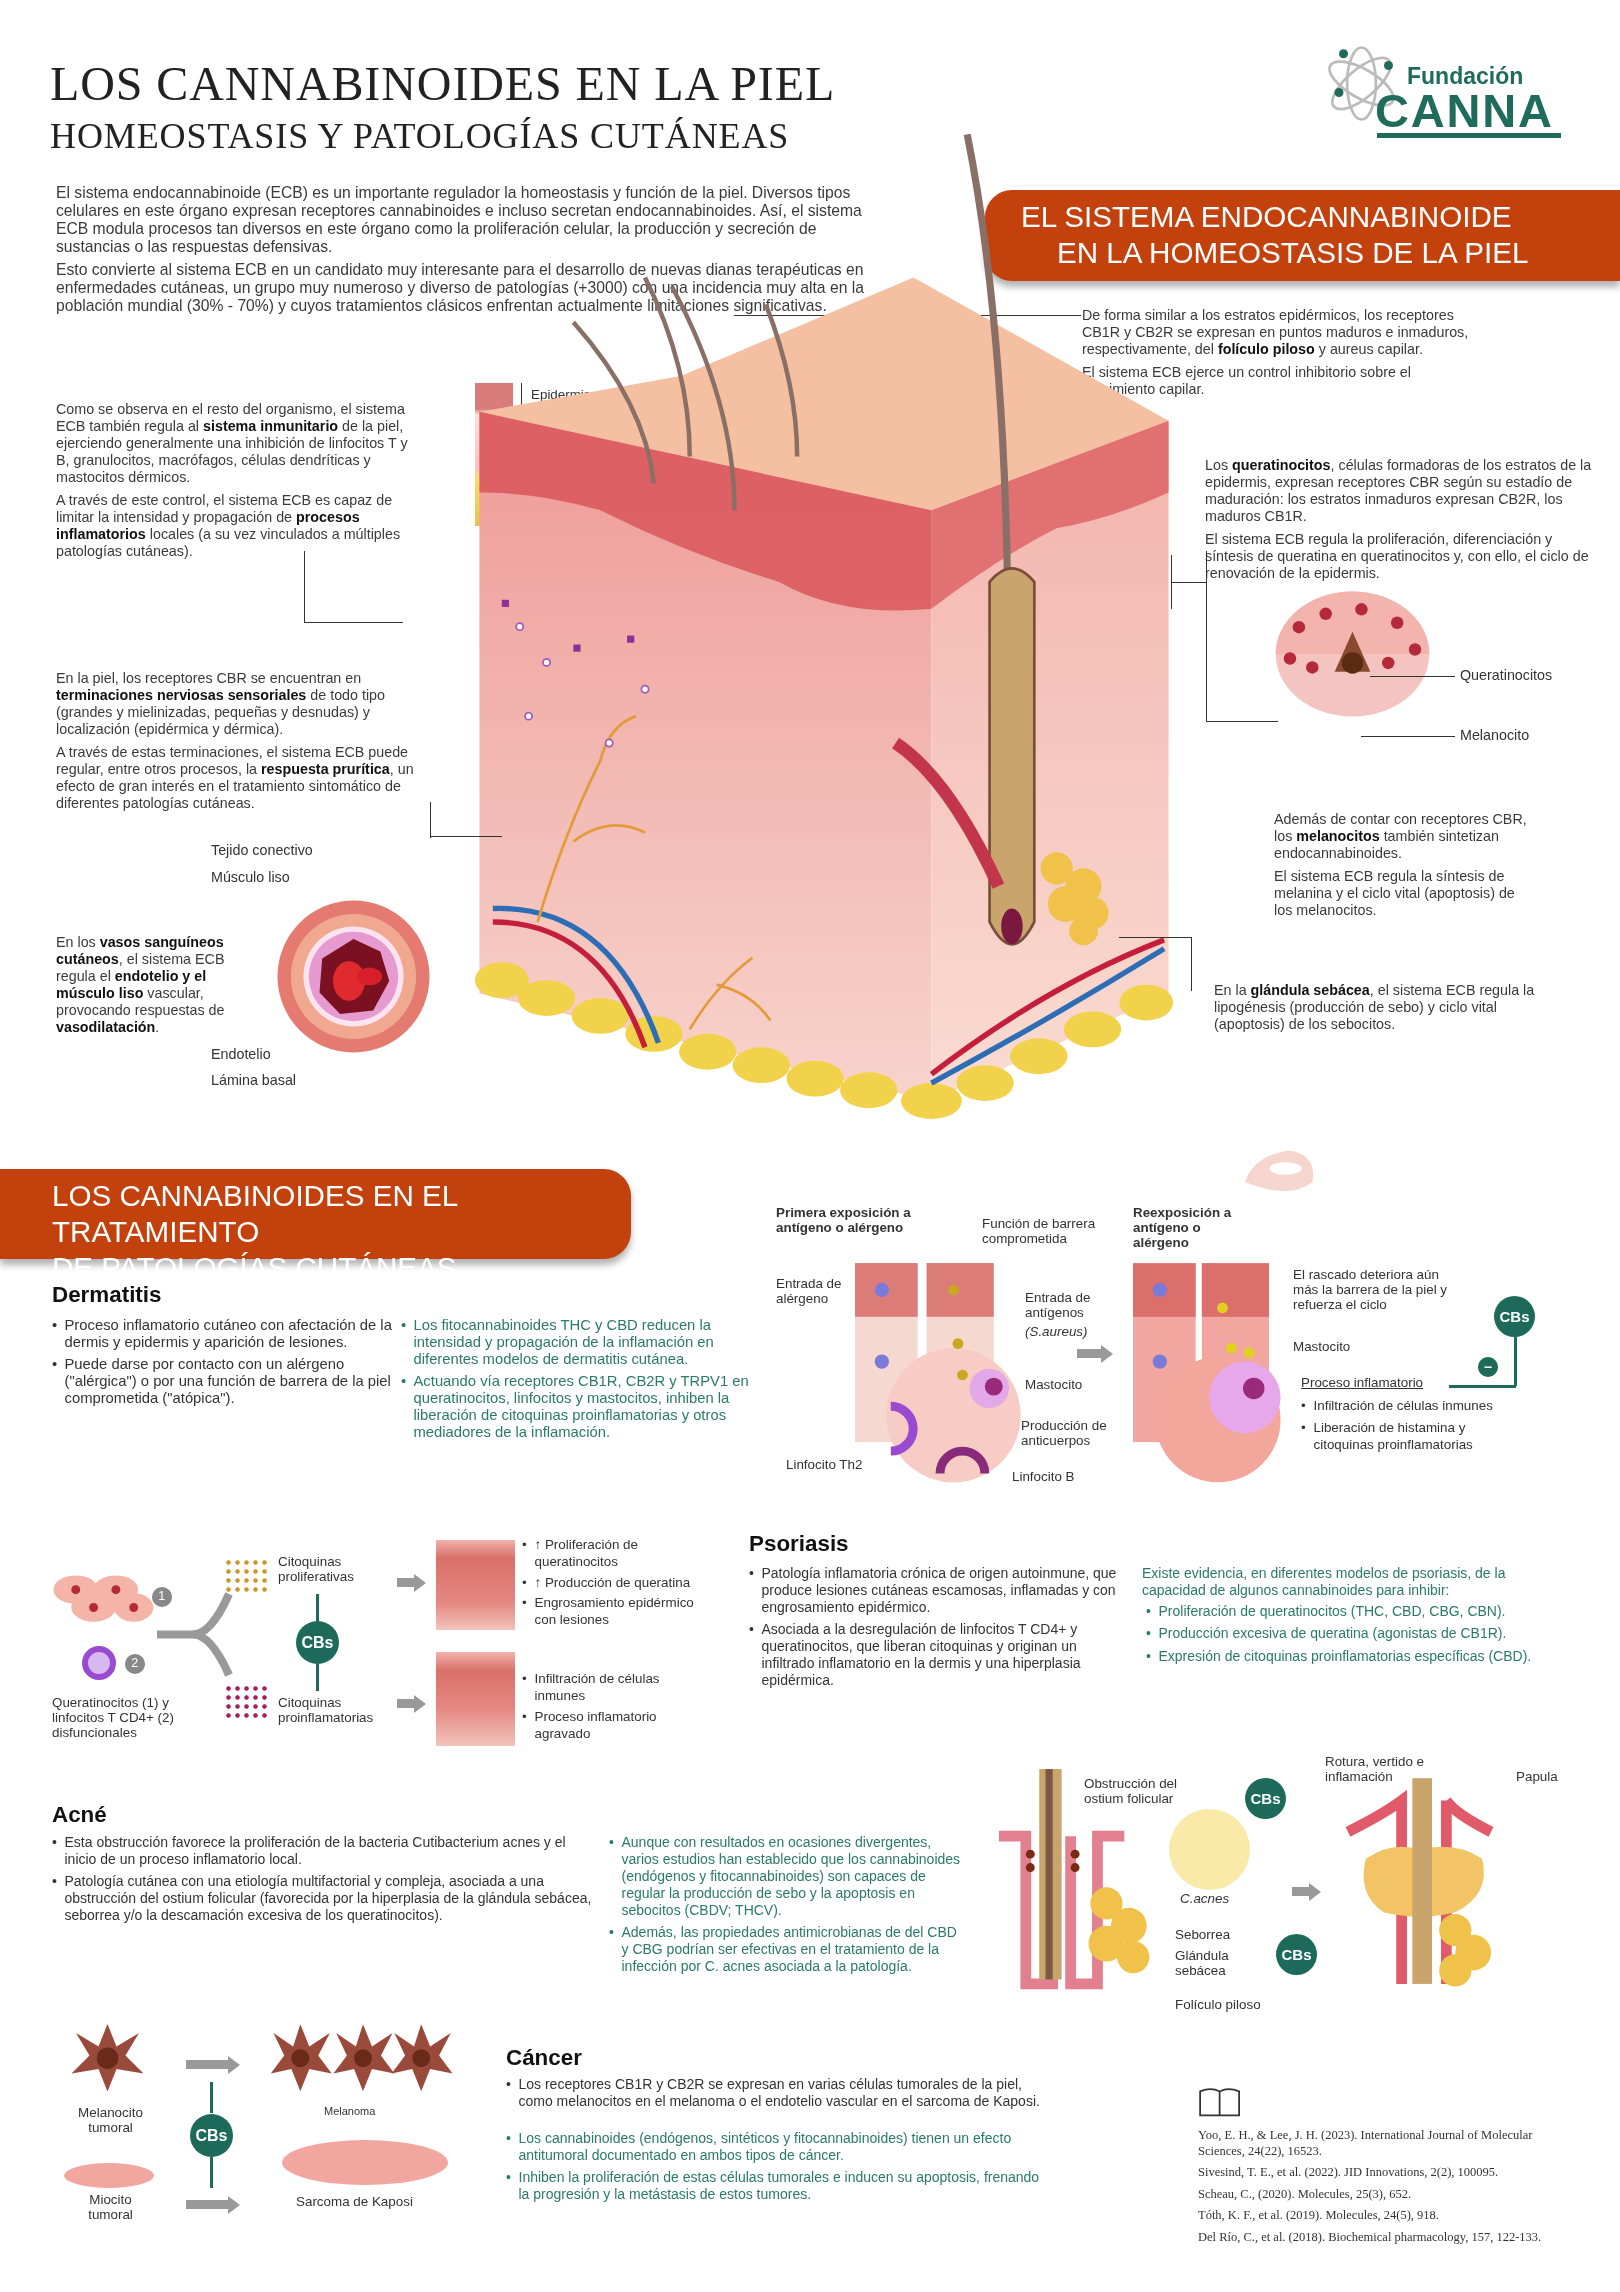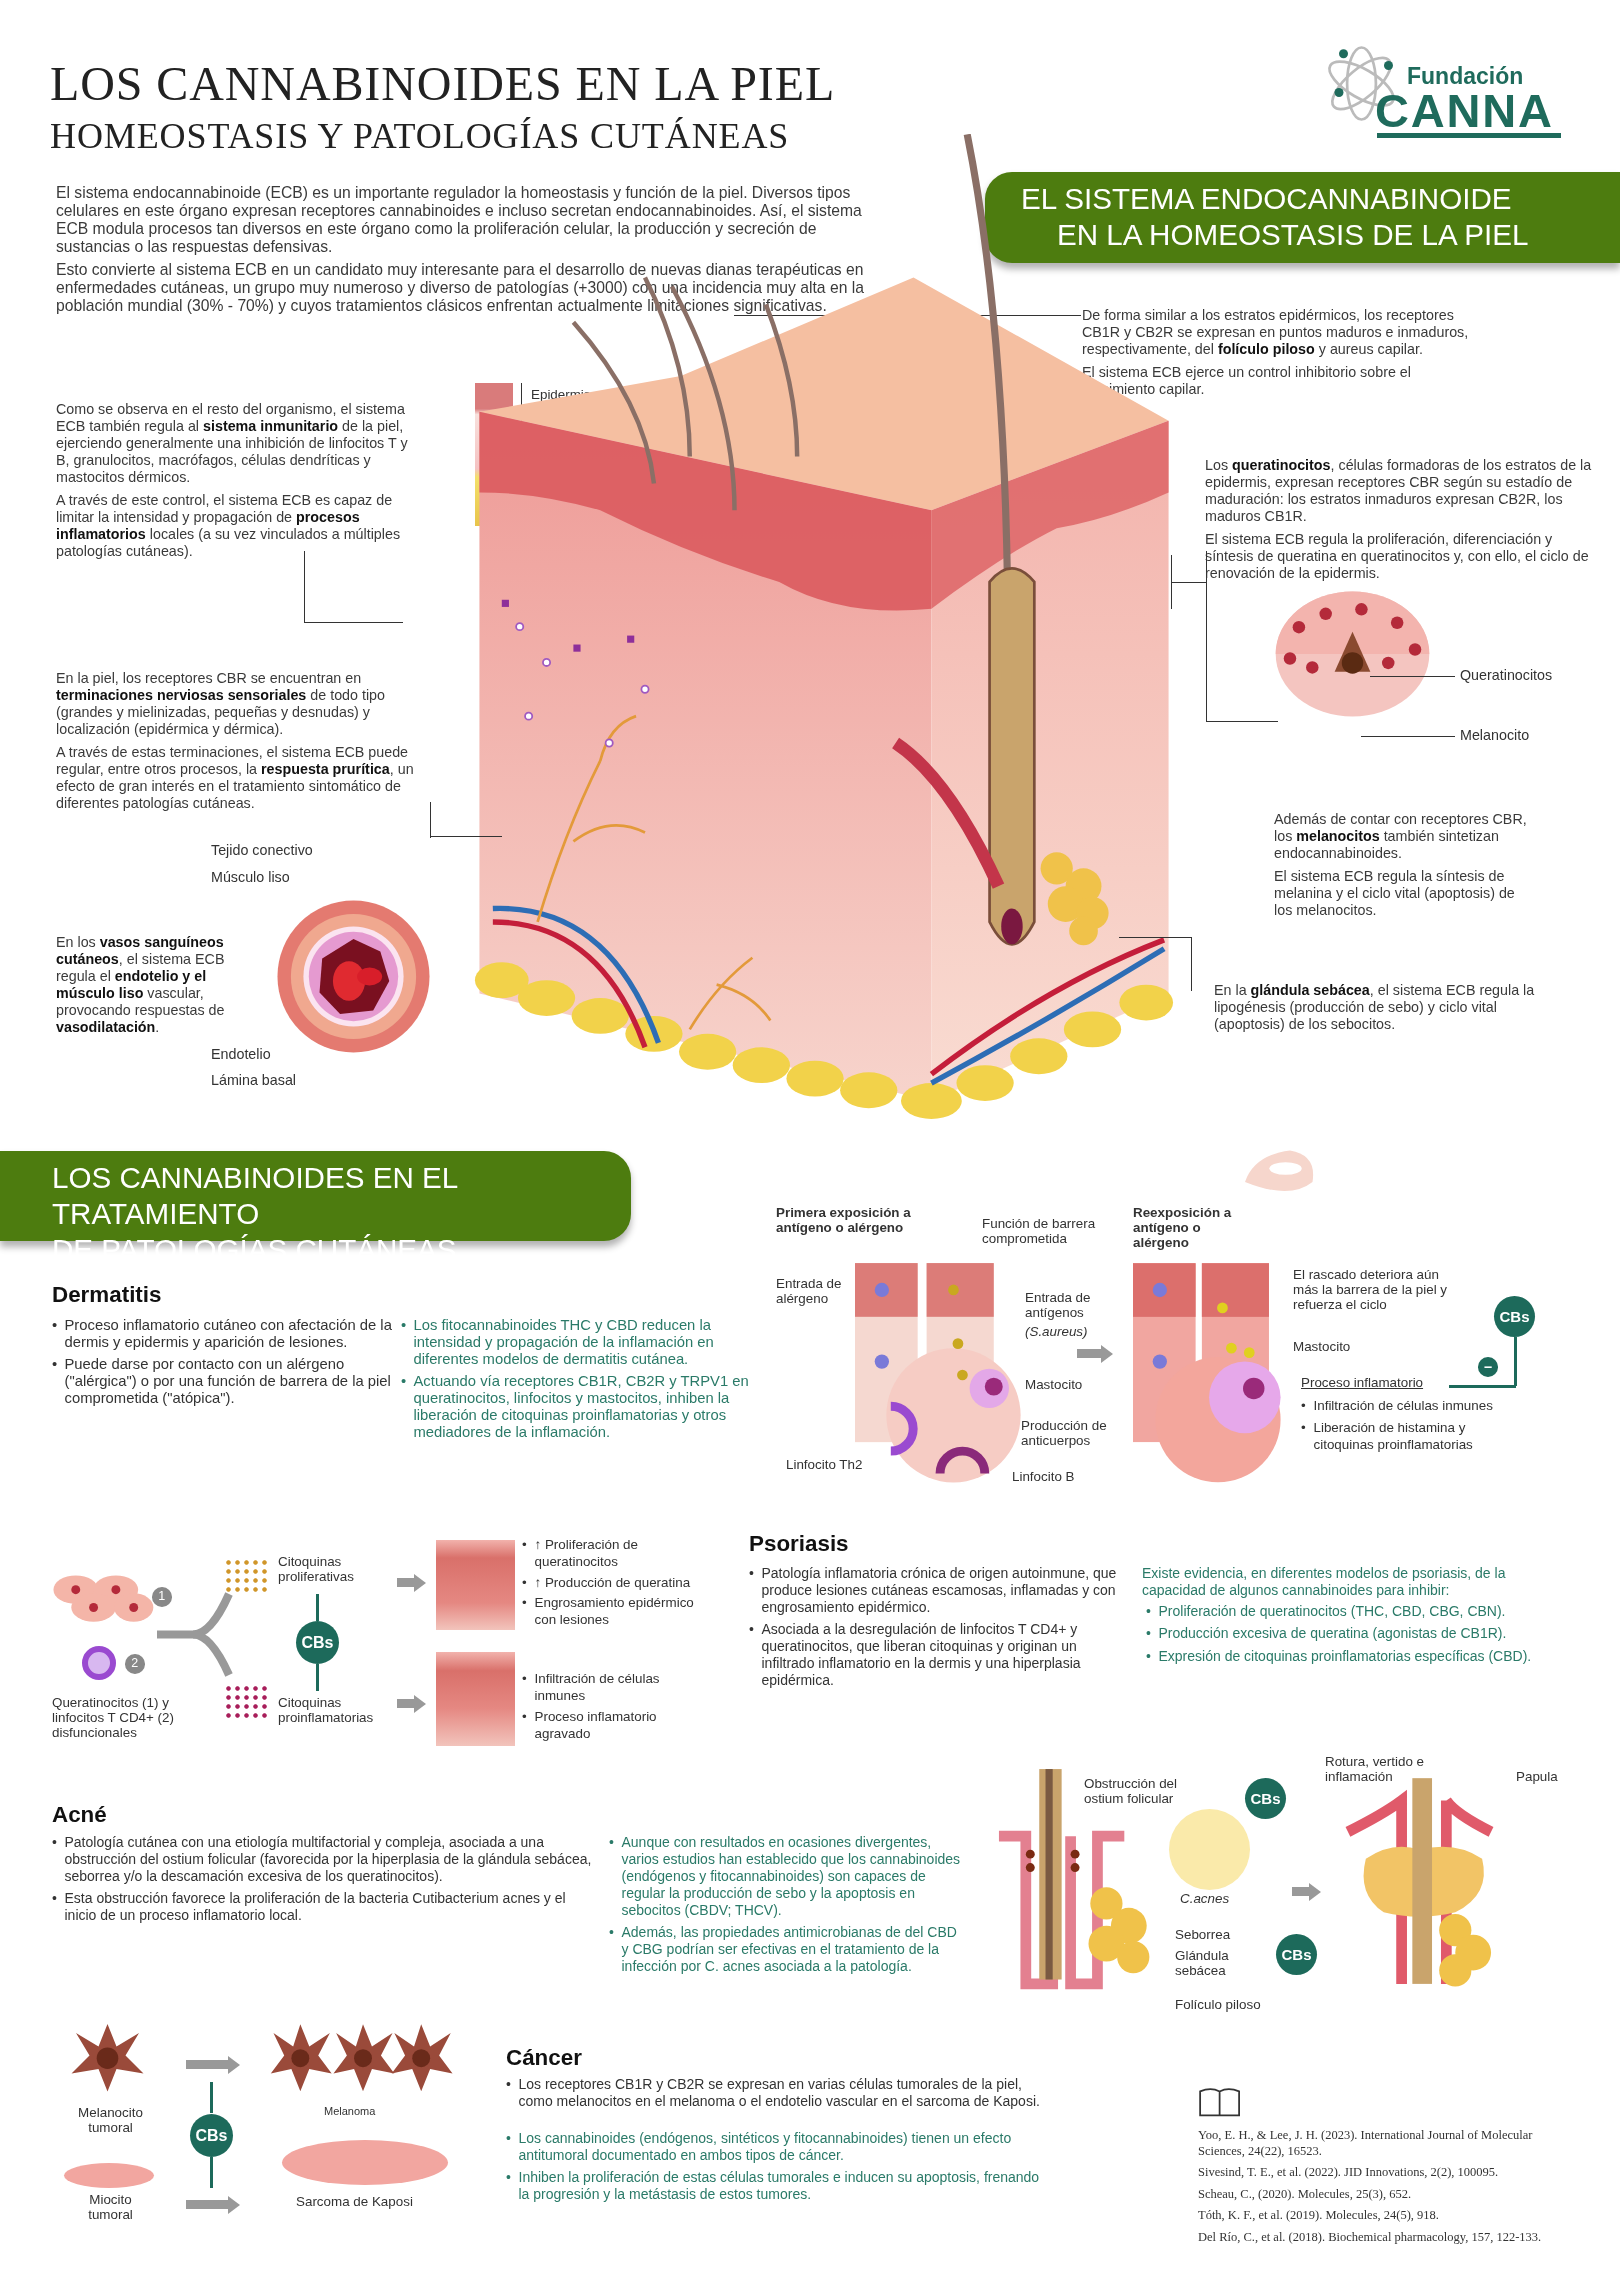--- a/index.html
+++ b/index.html
@@ -6,21 +6,21 @@
   body { width: 1620px; height: 2293px; background: #ffffff; font-family: "Liberation Sans", sans-serif; color: #333; position: relative; overflow: hidden; }
   .abs { position: absolute; }
   .title1 { left: 50px; top: 56px; font-family: "Liberation Serif", serif; font-size: 48px; color: #222; letter-spacing: 0.9px; }
   .title2 { left: 50px; top: 115px; font-family: "Liberation Serif", serif; font-size: 36px; color: #222; letter-spacing: 0.9px; }
   .intro { left: 56px; top: 184px; width: 815px; font-size: 15.7px; line-height: 18px; color: #3a3a3a; }
   .intro p { margin-bottom: 5.4px; }
   .logo { left: 1321px; top: 34px; width: 251px; height: 107px; }
   .logo .fund { position: absolute; left: 86px; top: 29px; font-size: 23px; font-weight: bold; color: #1f6b5c; }
   .logo .canna { position: absolute; left: 54px; top: 49px; font-size: 47px; font-weight: bold; color: #1f6b5c; letter-spacing: 1.8px; }
   .logo .bar { position: absolute; left: 56px; top: 99px; width: 184px; height: 5.4px; background: #1f6b5c; }
-  .band { background: #4d7c0f; color: #fff; font-size: 29.6px; line-height: 36px; box-shadow: 0 5.4px 7.2px rgba(0,0,0,0.3); }
+  .band { background: #c2410c; color: #fff; font-size: 29.6px; line-height: 36px; box-shadow: 0 5.4px 7.2px rgba(0,0,0,0.3); margin-top: 18px; }
   .band1 { left: 985px; top: 172px; width: 635px; height: 91px; border-radius: 27px 0 0 27px; padding: 9px 0 0 36px; }
   .band1 span { display: block; }
   .band2 { left: 0; top: 1151px; width: 631px; height: 90px; border-radius: 0 27px 27px 0; padding: 9px 0 0 52px; }
   .band2 span { display: block; }
   .txt { font-size: 14.3px; line-height: 17px; color: #3a3a3a; }
   .txt p { margin-bottom: 6.3px; }
   .txt b { color: #111; }
   .green { color: #2a7a68; }
   .label { font-size: 14.3px; color: #333; }
   .line { background: #333; }
@@ -359,22 +359,22 @@
 </ul>
 <div class="abs green" style="left:1142px;top:1565px;width:430px;font-size:14px;line-height:17px">Existe evidencia, en diferentes modelos de psoriasis, de la capacidad de algunos cannabinoides para inhibir:</div>
 <ul class="abs bul green" style="left:1146px;top:1603px;width:448px">
   <li style="font-size:14px">Proliferación de queratinocitos (THC, CBD, CBG, CBN).</li>
   <li style="font-size:14px">Producción excesiva de queratina (agonistas de CB1R).</li>
   <li style="font-size:14px">Expresión de citoquinas proinflamatorias específicas (CBD).</li>
 </ul>
 
 <div class="abs h3" style="left:52px;top:1802px">Acné</div>
 <ul class="abs bul" style="left:52px;top:1834px;width:546px">
+  <li style="font-size:14px">Esta obstrucción favorece la proliferación de la bacteria Cutibacterium acnes y el inicio de un proceso inflamatorio local.</li>
   <li style="font-size:14px">Patología cutánea con una etiología multifactorial y compleja, asociada a una obstrucción del ostium folicular (favorecida por la hiperplasia de la glándula sebácea, seborrea  y/o la descamación excesiva de los queratinocitos).</li>
-  <li style="font-size:14px">Esta obstrucción favorece la proliferación de la bacteria Cutibacterium acnes y el inicio de un proceso inflamatorio local.</li>
 </ul>
 <ul class="abs bul green" style="left:609px;top:1834px;width:358px">
   <li style="font-size:14px">Aunque con resultados en ocasiones divergentes, varios estudios han establecido que los cannabinoides (endógenos y fitocannabinoides) son capaces de regular la producción de sebo y la apoptosis en sebocitos (CBDV; THCV).</li>
   <li style="font-size:14px">Además, las propiedades antimicrobianas de del CBD y CBG podrían ser efectivas en el tratamiento de la infección por C. acnes asociada a la patología.</li>
 </ul>
 
 <svg class="abs" style="left:990px;top:1769px" width="197" height="224" viewBox="0 0 220 250">
   <path d="M10,75 L40,75 L40,240 L70,240 L70,75 M90,75 L90,240 L120,240 L120,75 L150,75" stroke="#e38090" stroke-width="12" fill="none"></path>
   <rect x="55" y="0" width="25" height="235" fill="#c9a46c"></rect>
   <rect x="62" y="0" width="8" height="235" fill="#7a5a42"></rect>

